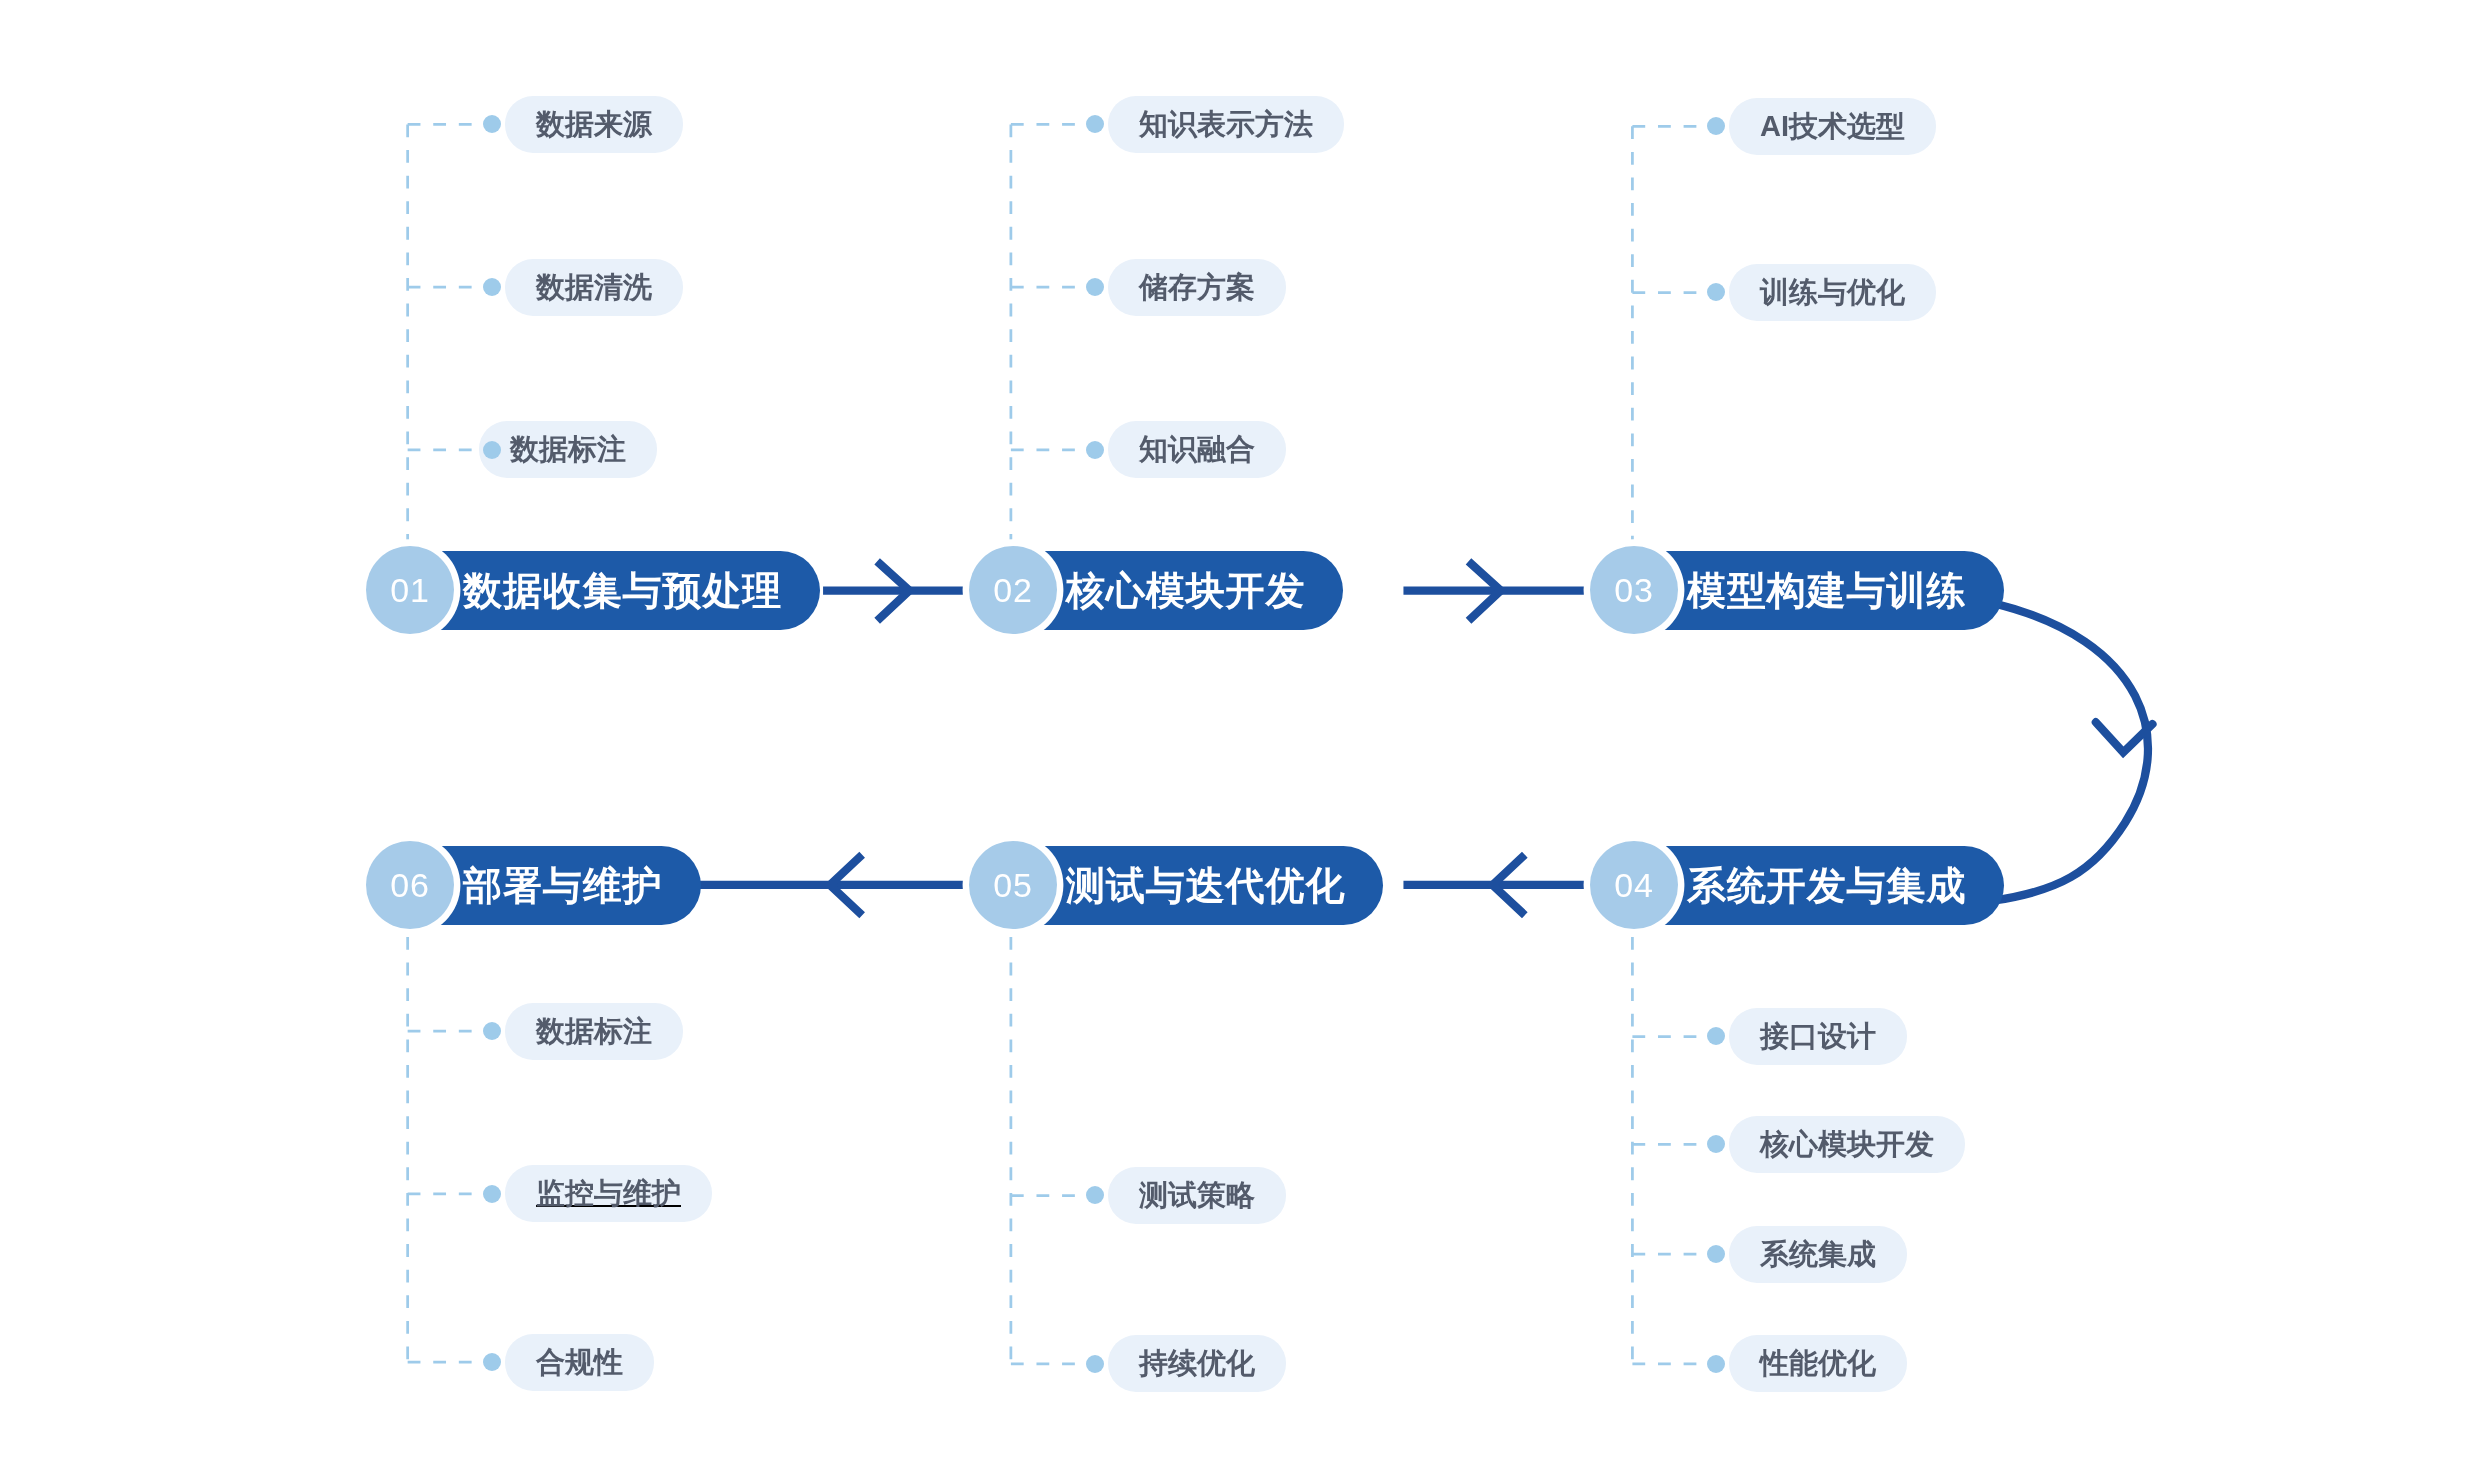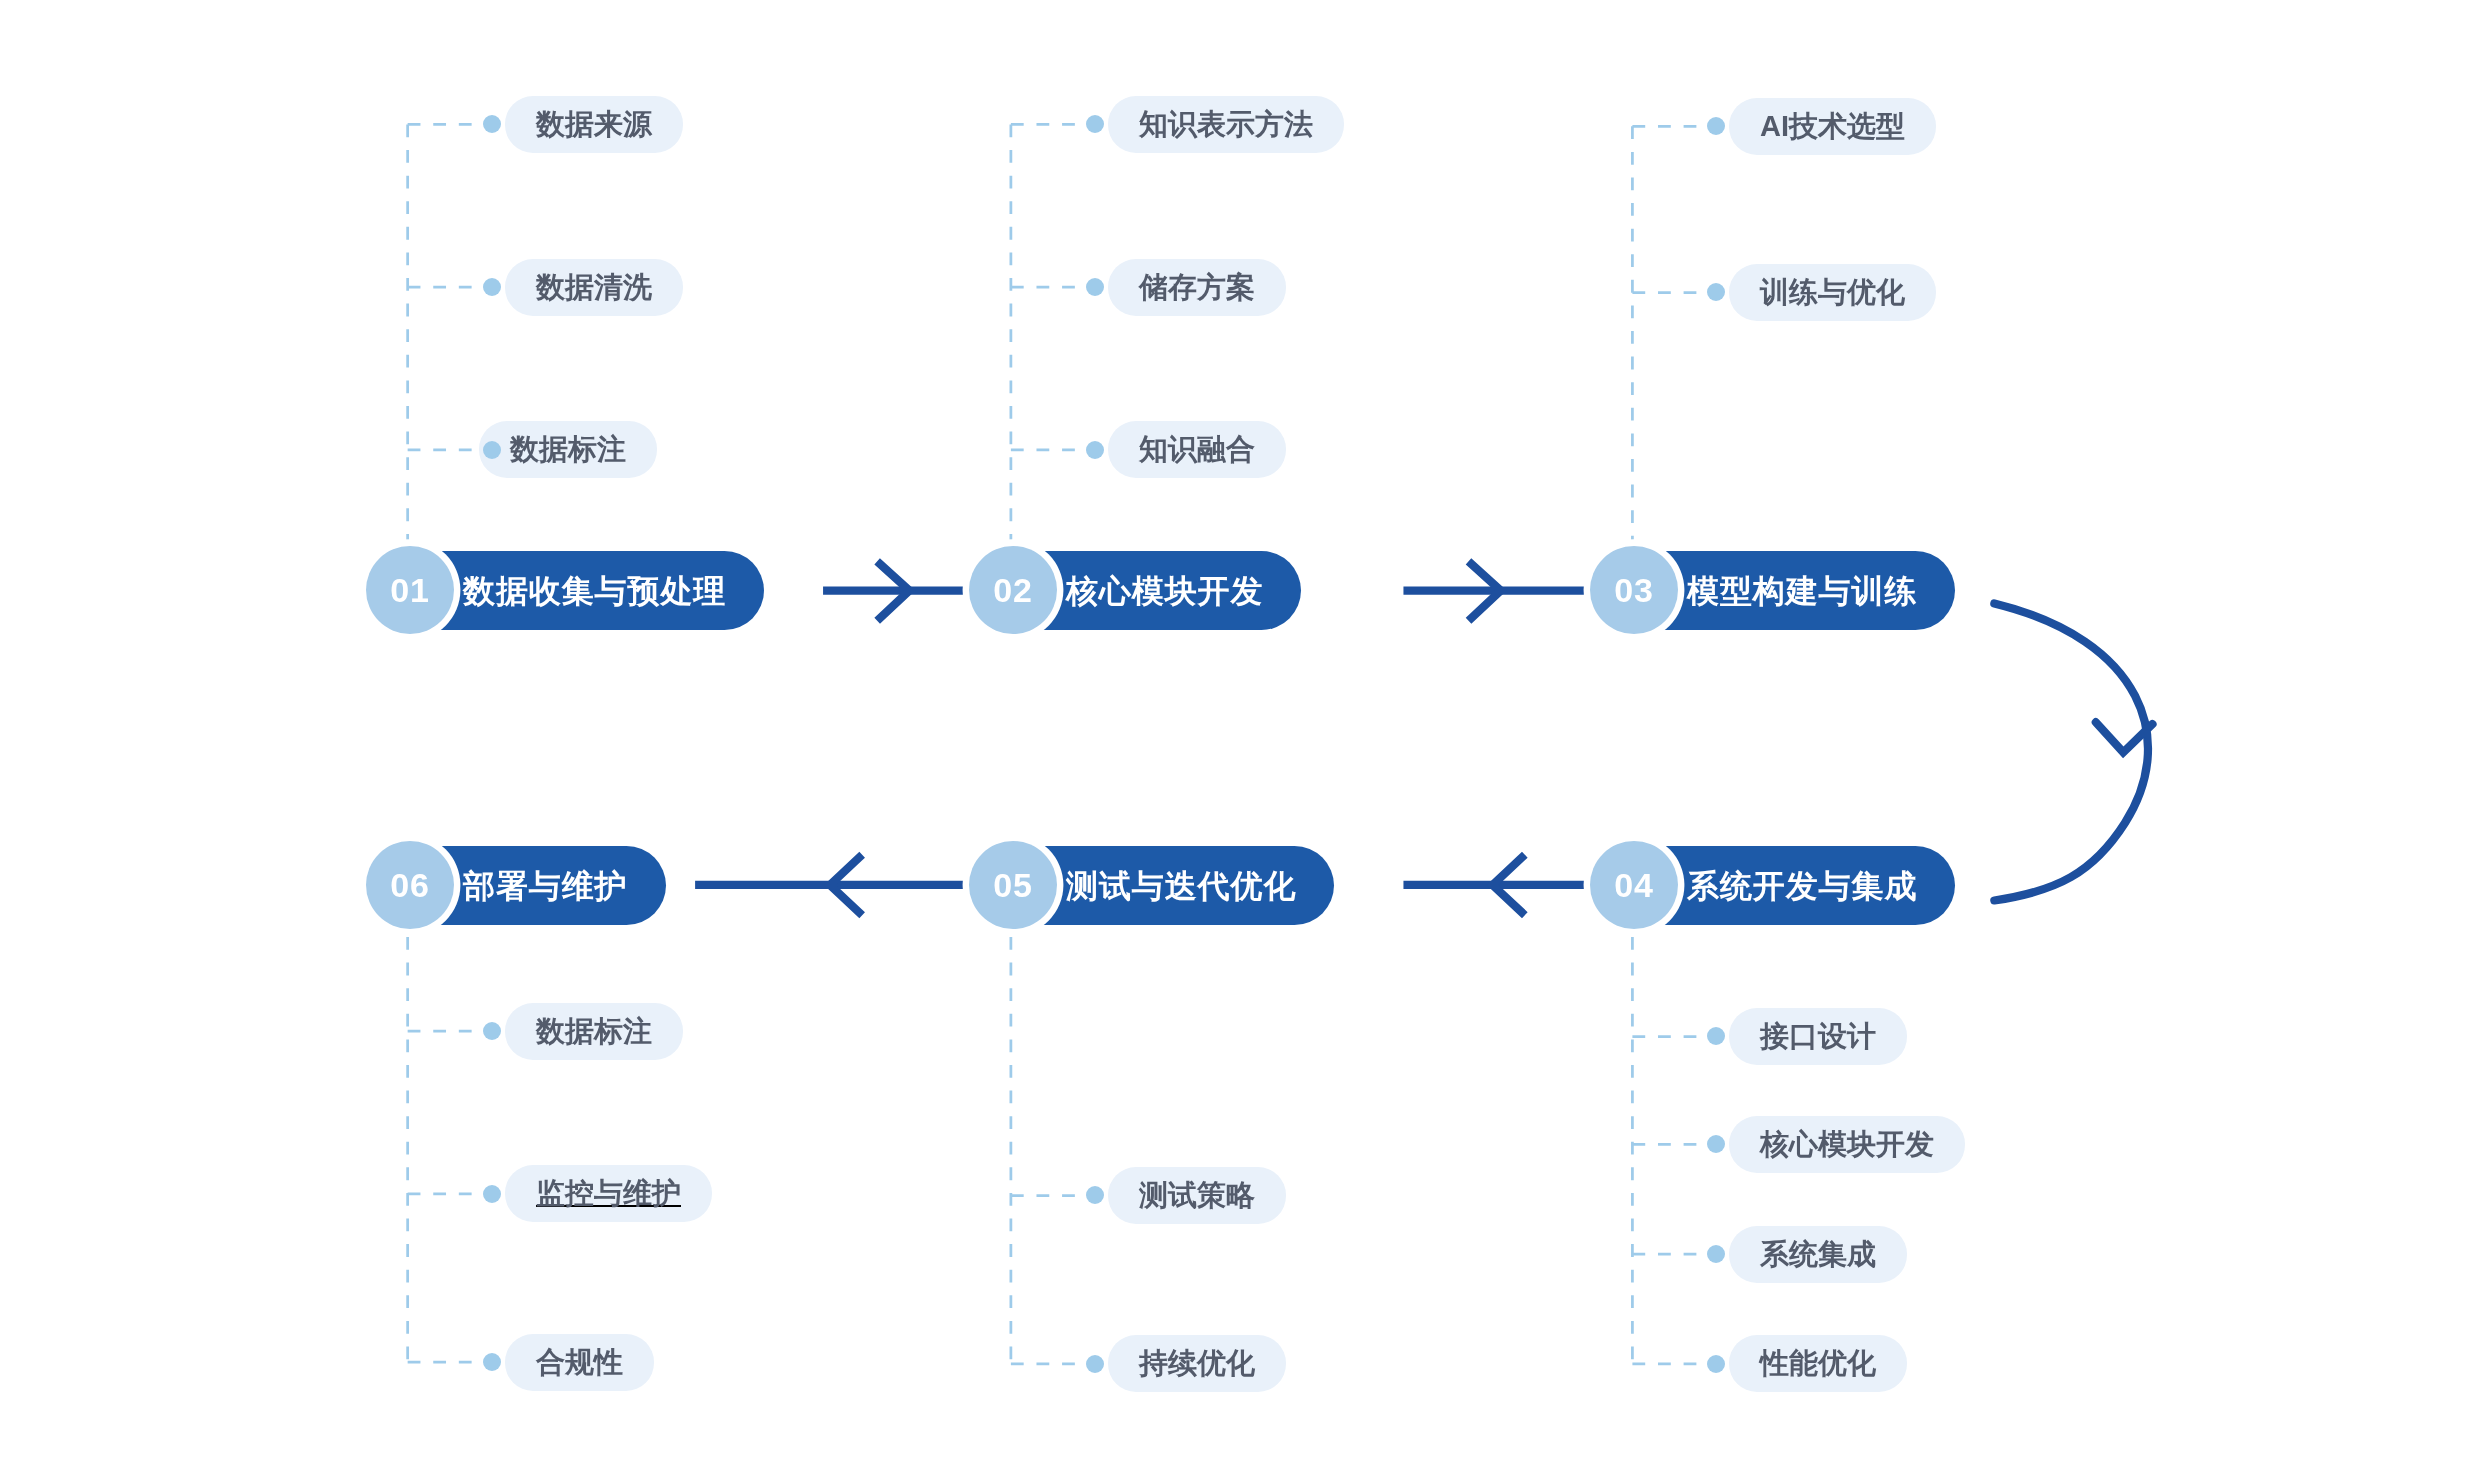--- a/index.html
+++ b/index.html
@@ -45,21 +45,21 @@
     background: #1d5aa8;
     border-radius: 9.1px 40px 40px 9.1px;
     display: flex;
     align-items: center;
     box-sizing: border-box;
     padding-left: 57px;
     padding-right: 38px;
   }
   .stage-title {
     color: #ffffff;
-    font-size: 32px;
+    font-size: 39px;
     font-weight: bold;
     letter-spacing: 0.9px;
     white-space: nowrap;
     line-height: 1;
   }
   .stage-badge {
     position: absolute;
     left: 0;
     top: -4.6px;
     width: 88px;
@@ -68,21 +68,21 @@
     background: #a6cbe9;
     box-shadow: 0 0 0 6.4px #ffffff;
     display: flex;
     align-items: center;
     justify-content: center;
     z-index: 3;
   }
   .stage-badge span {
     color: #ffffff;
     font-size: 34px;
-    font-weight: bold;
+    font-weight: normal;
     letter-spacing: 0.9px;
     line-height: 1;
   }
 
   
   .pill {
     position: absolute;
     height: 57px;
     background: #e9f1fa;
     border-radius: 28px;

